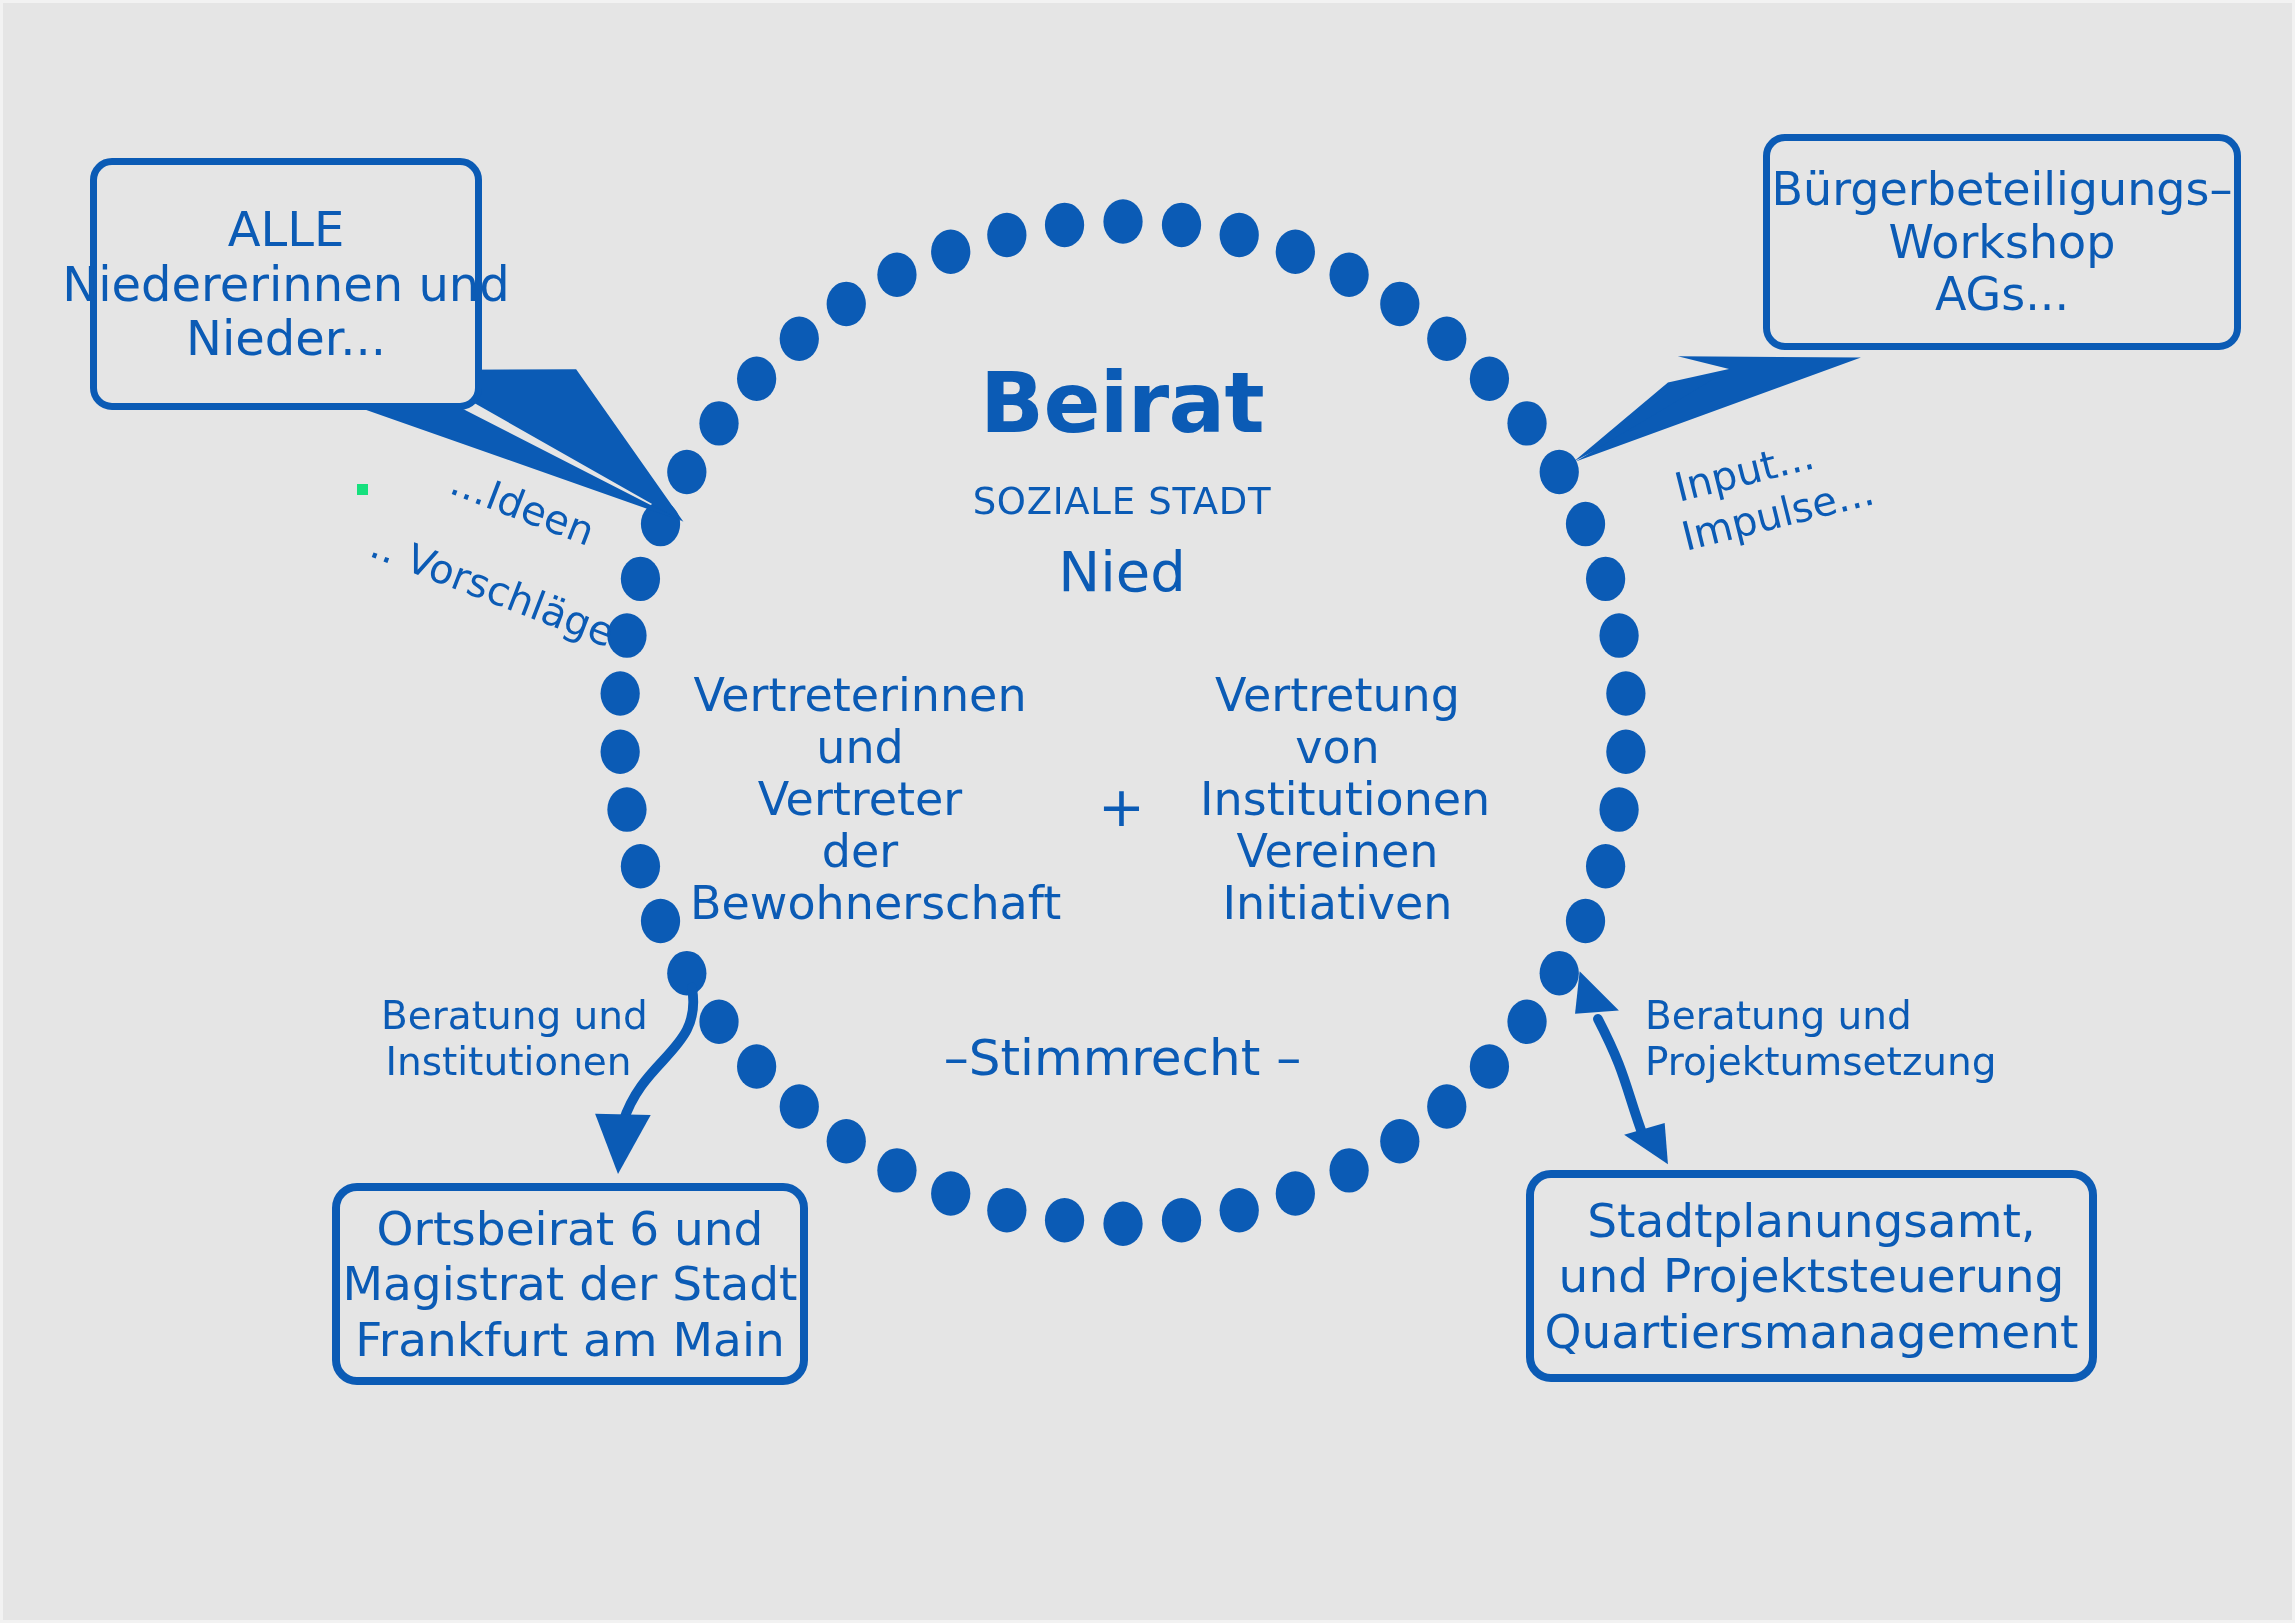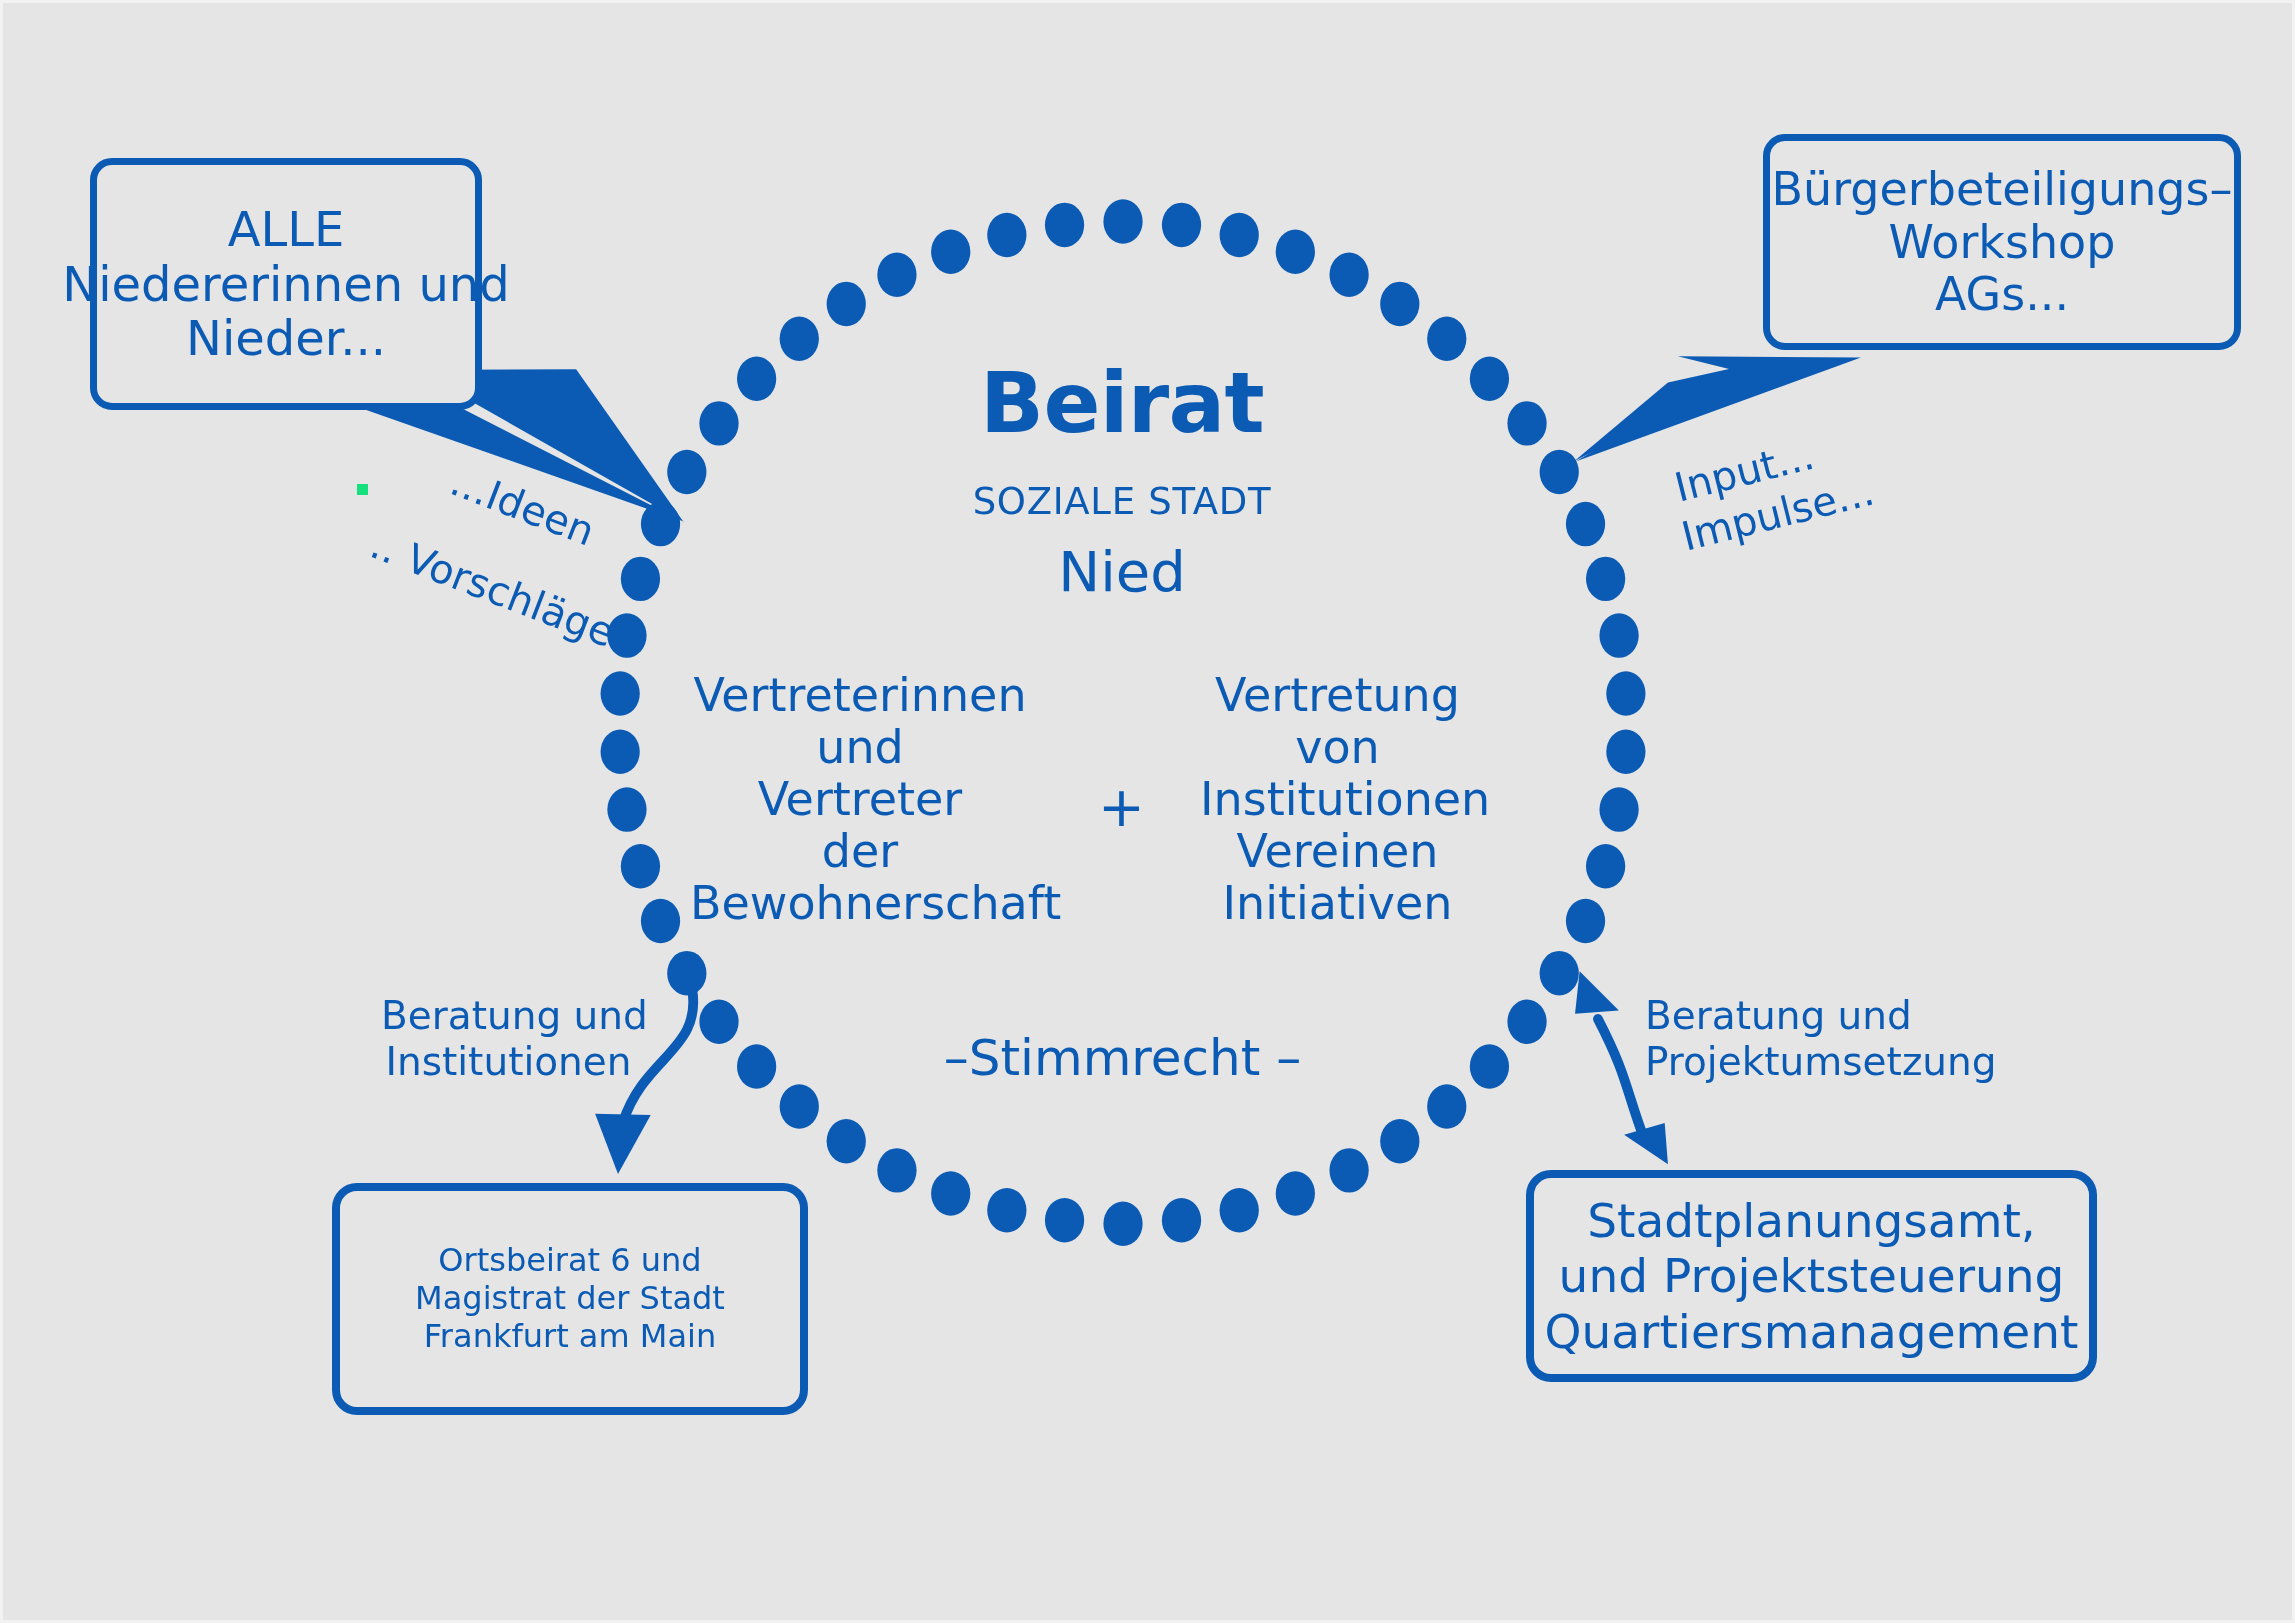--- a/index.html
+++ b/index.html
@@ -66,22 +66,22 @@
     align-items: center;
     justify-content: center;
     text-align: center;
     color: #0b5bb5;
     line-height: 1.18;
     z-index: 4;
   }
   .outbox .line { display: block; white-space: nowrap; }
 
   #box-ortsbeirat {
-    left: 329px; top: 1180px; width: 476px; height: 232px;
-    font-size: 32px;
+    left: 329px; top: 1180px; width: 476px; height: 202px;
+    font-size: 47px;
   }
   #box-stadtplanung {
     left: 1523px; top: 1167px; width: 571px; height: 212px;
     font-size: 47px;
   }
 
   
   .center-text {
     position: absolute;
     text-align: center;

